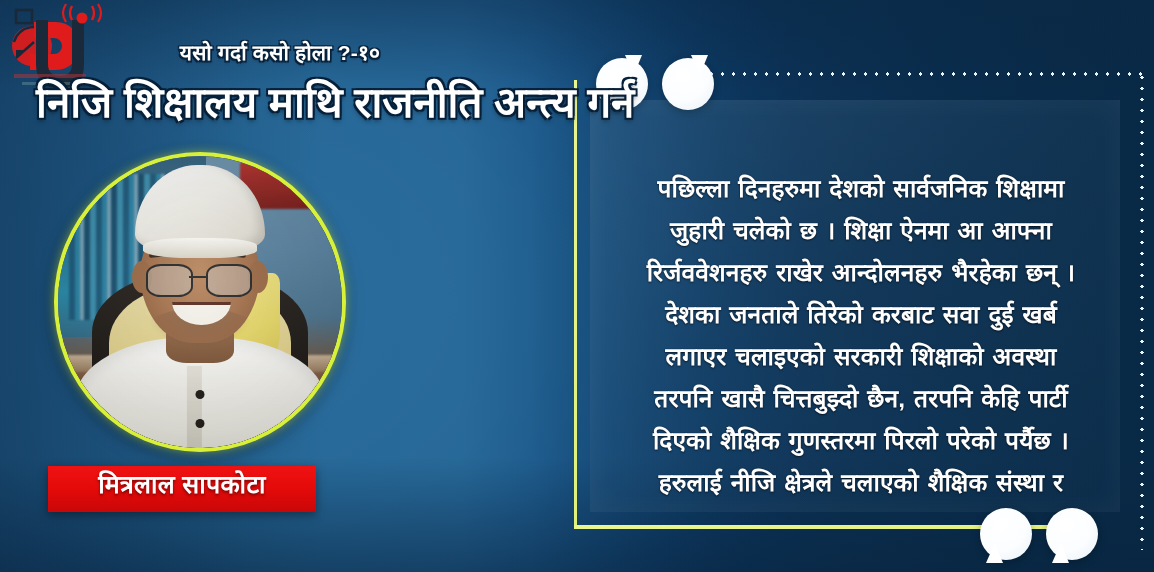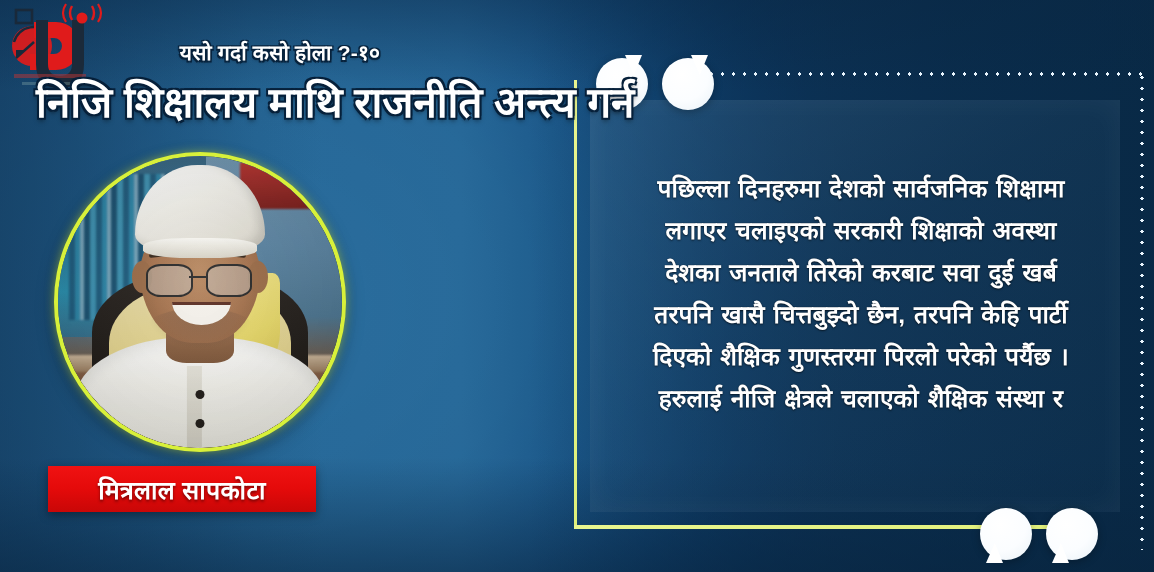--- a/index.html
+++ b/index.html
@@ -117,21 +117,21 @@
   .ph-shawl{position:absolute;left:52%;top:40%;width:26%;height:34%;
     background:linear-gradient(150deg,#f3e78e 0%,#e8d96a 60%,#d9c755 100%);
     border-radius:24% 10% 40% 10%;filter:blur(.4px);}
   .ph-soft{position:absolute;inset:0;backdrop-filter:blur(.4px);
     background:radial-gradient(ellipse at 50% 45%,rgba(255,255,255,.05),rgba(0,0,0,.12) 95%);}
 
   
   .name-badge{
     position:absolute;left:48px;top:466px;width:268px;height:46px;z-index:6;
     background:linear-gradient(180deg,#f01212 0%,#e40a0a 50%,#c90707 100%);
-    display:flex;align-items:center;justify-content:center;
+    display:flex;align-items:flex-start;justify-content:center;
     box-shadow:0 3px 9px rgba(0,0,0,.4);
   }
   .name-badge span{
     font-size:25px;font-weight:bold;color:#ffffff;letter-spacing:.3px;white-space:nowrap;
     text-shadow:0 2px 3px rgba(0,0,0,.45);
   }
 
   
   .quote-zone{position:absolute;left:560px;top:28px;width:594px;height:544px;z-index:4;}
 
@@ -257,22 +257,24 @@
           <div class="tail"></div>
         </div>
       <div class="qm">
           <div class="ball"></div>
           <div class="tail"></div>
         </div>
     </div>
 
     <div class="quote-text">
       <span class="ln">पछिल्ला दिनहरुमा देशको सार्वजनिक शिक्षामा</span>
+      <span class="ln">जुहारी चलेको छ । शिक्षा ऐनमा आ आफ्ना</span>
+      <span class="ln">रिर्जववेशनहरु राखेर आन्दोलनहरु भैरहेका छन् ।</span>
+      <span class="ln">देशका जनताले तिरेको करबाट सवा दुई खर्ब</span>
       <span class="ln">लगाएर चलाइएको सरकारी शिक्षाको अवस्था</span>
-      <span class="ln">देशका जनताले तिरेको करबाट सवा दुई खर्ब</span>
       <span class="ln">तरपनि खासै चित्तबुझ्दो छैन, तरपनि केहि पार्टी</span>
       <span class="ln">दिएको शैक्षिक गुणस्तरमा पिरलो परेको पर्यैछ ।</span>
       <span class="ln">हरुलाई नीजि क्षेत्रले चलाएको शैक्षिक संस्था र</span>
     </div>
 
     <div class="q-close">
       <div class="qm">
           <div class="ball"></div>
           <div class="tail"></div>
         </div>

